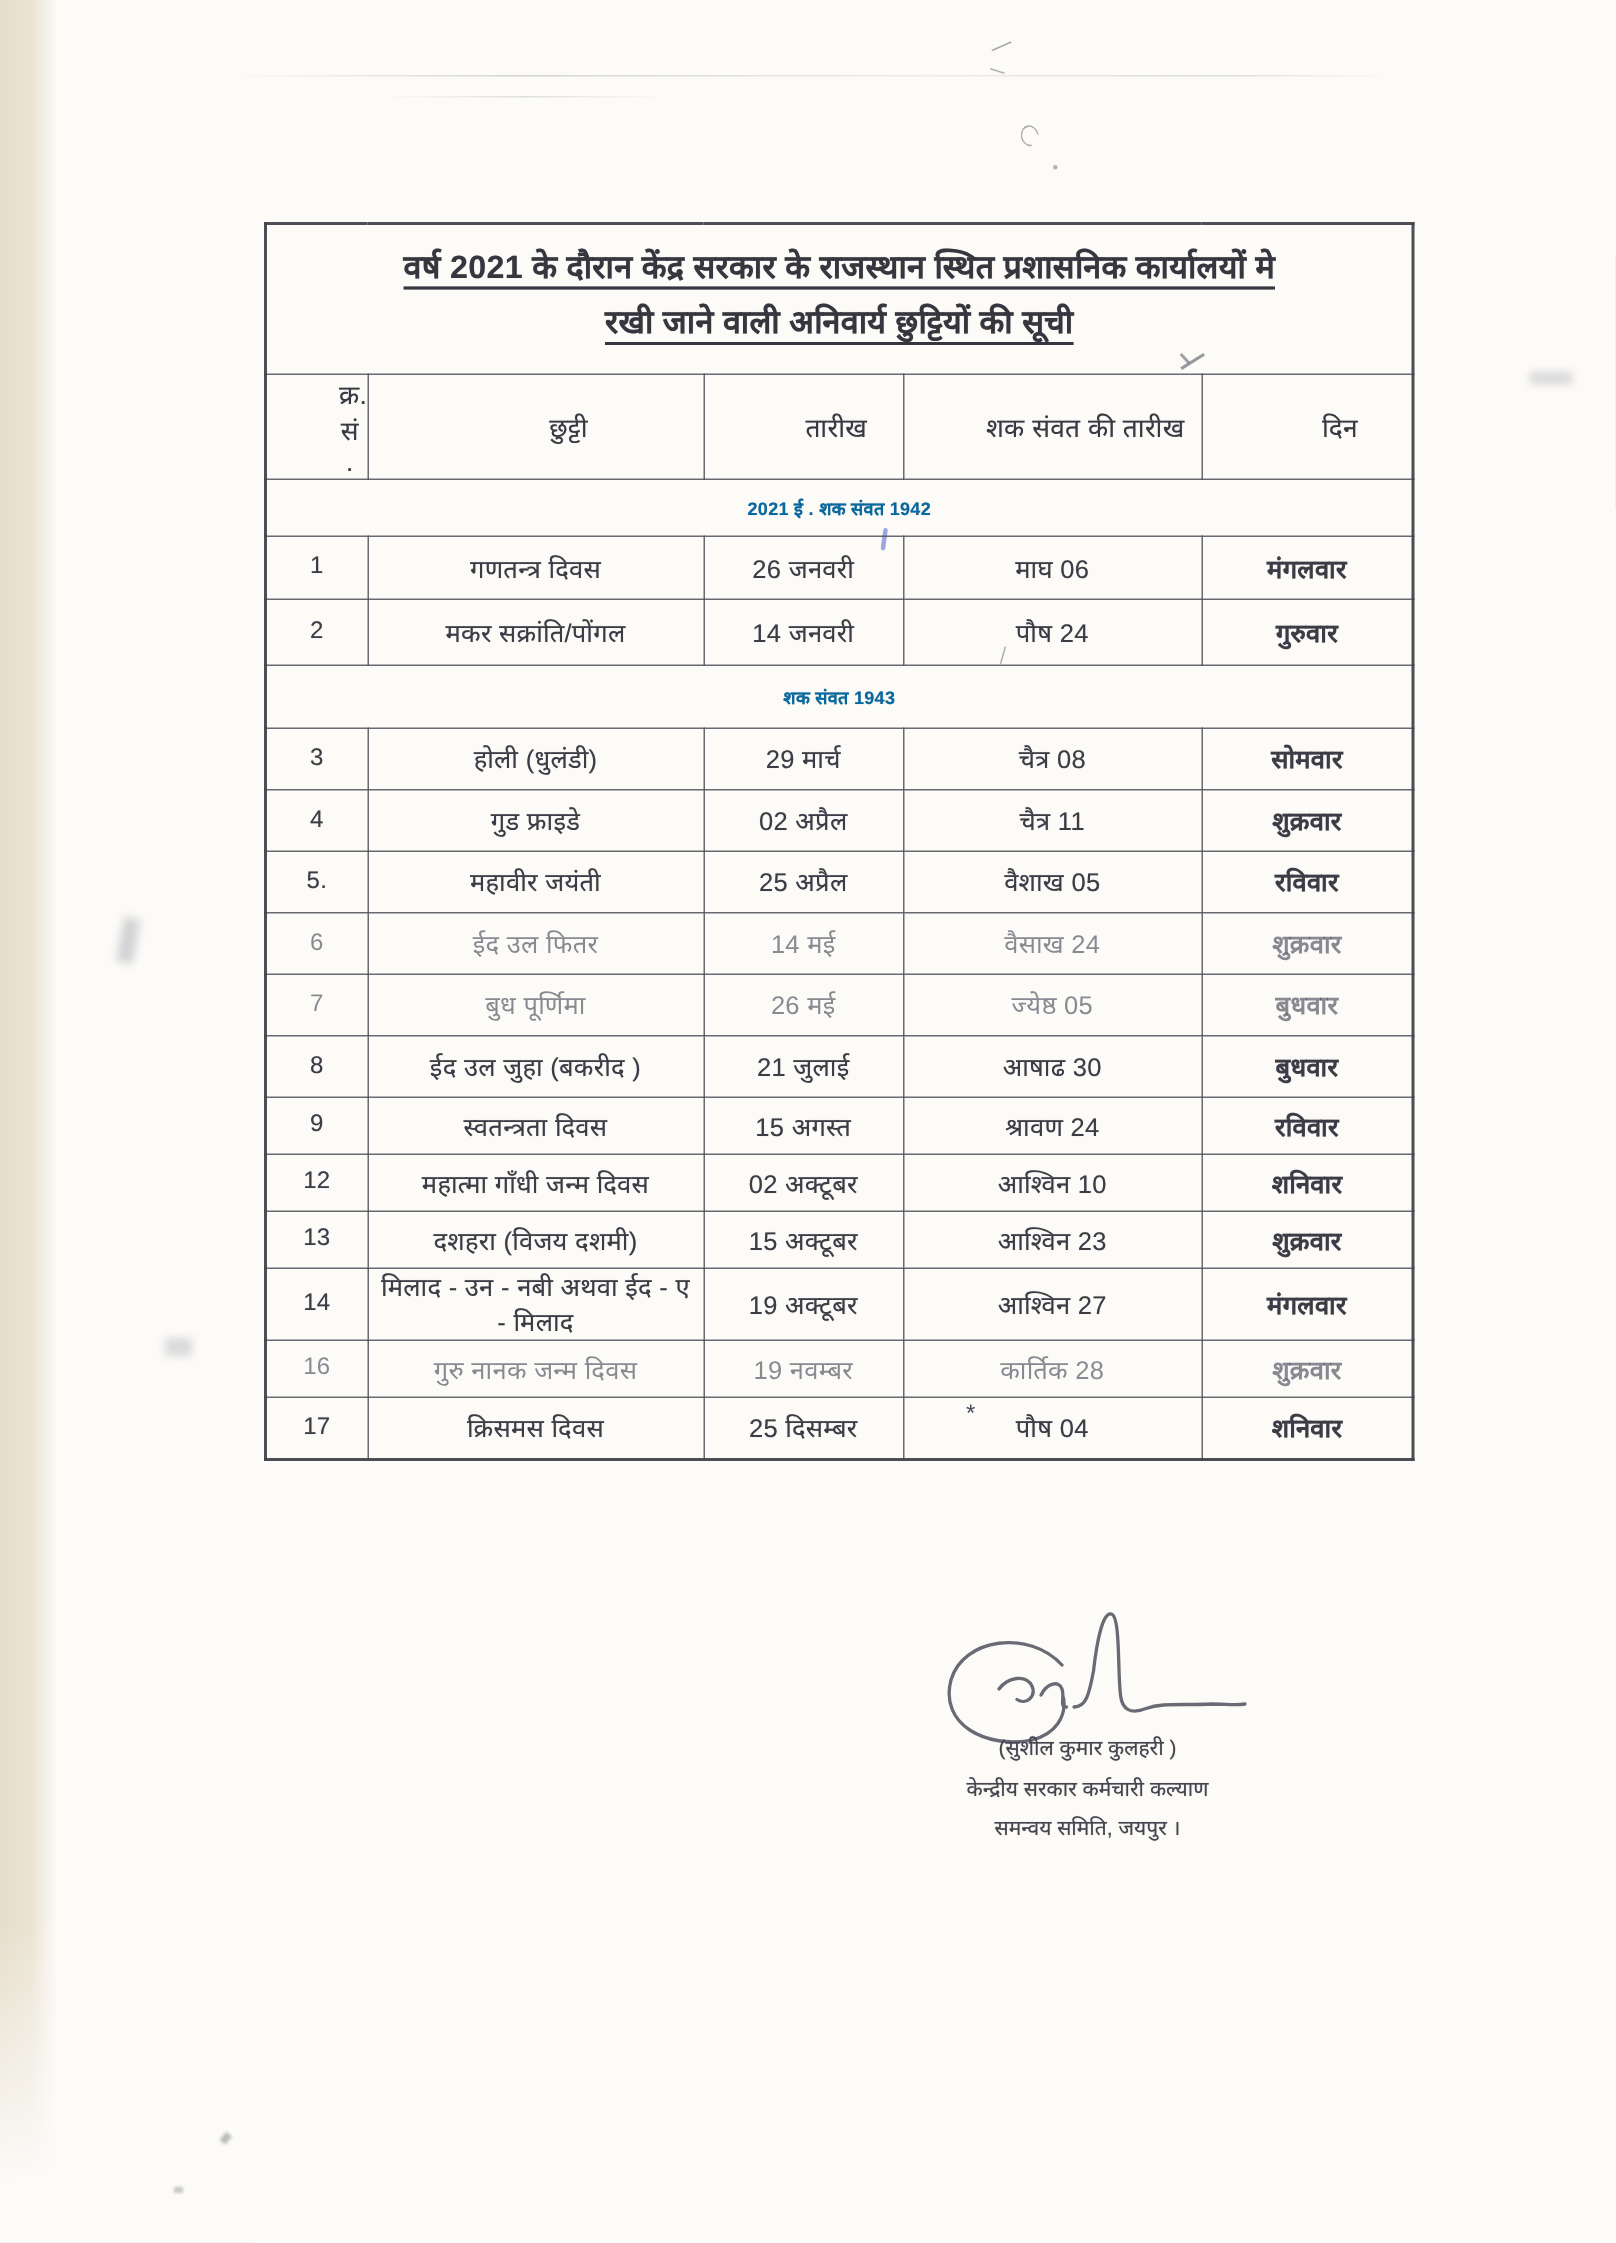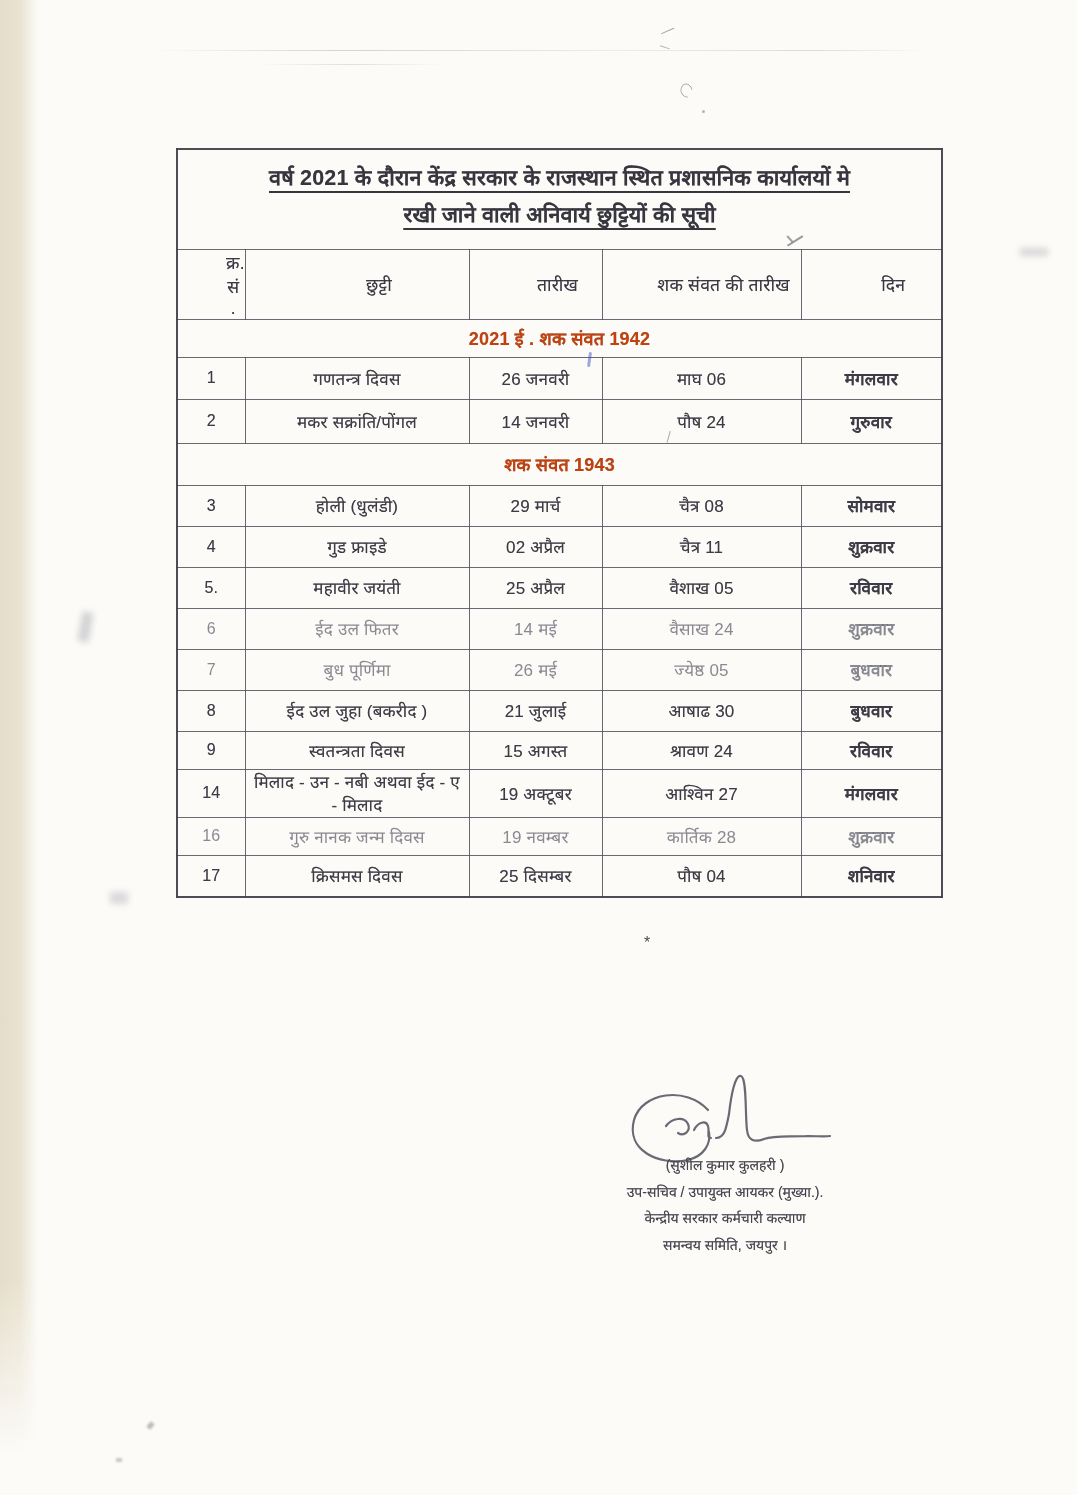--- a/index.html
+++ b/index.html
@@ -24,21 +24,21 @@
     border:1.4px solid rgba(80,78,88,0.85);
     text-align:center; vertical-align:middle;
     font-size:17px; padding:0 4px; letter-spacing:0.2px;
     text-shadow:0 0 0.5px rgba(60,60,70,0.45);
   }
   .title-row td { padding:10px 6px 14px;margin-left:40px; }
   .doc-title { font-weight:bold; font-size:21.5px; line-height:37px; color:#37363f; }
   .doc-title span { display:block; text-decoration:underline;
     text-decoration-thickness:1.6px; text-underline-offset:6px; }
   .head-row td { font-size:17.5px; color:#3a3943;padding-left:48px; }
-  .section-row td { font-weight:bold; font-size:18px; color:#c2410c; } 
+  .section-row td { font-weight:bold; font-size:12px; color:#0369a1; } 
   td.day { font-weight:600; }
   tr.faded td { color:rgba(78,78,92,0.66); text-shadow:none; }
   td.sno { font-size:16px; }
 
   
   .sig-svg { position:absolute; left:612px; top:1068px; }
   .sig-block {
     position:absolute; left:535px; top:1152px; width:380px;
     text-align:center; font-size:14px; line-height:26.5px;
     color:#46454f; text-shadow:0 0 0.6px rgba(70,70,80,0.5);
@@ -197,20 +197,34 @@
         <td>आषाढ 30</td>
         <td class="day">बुधवार</td>
       </tr>
       <tr style="height:38px">
         <td class="sno">9</td>
         <td>स्वतन्त्रता दिवस</td>
         <td>15 अगस्त</td>
         <td>श्रावण 24</td>
         <td class="day">रविवार</td>
       </tr>
+      <tr style="height:38px">
+        <td class="sno">12</td>
+        <td>महात्मा गाँधी जन्म दिवस</td>
+        <td>02 अक्टूबर</td>
+        <td>आश्विन 10</td>
+        <td class="day">शनिवार</td>
+      </tr>
+      <tr style="height:38px">
+        <td class="sno">13</td>
+        <td>दशहरा (विजय दशमी)</td>
+        <td>15 अक्टूबर</td>
+        <td>आश्विन 23</td>
+        <td class="day">शुक्रवार</td>
+      </tr>
       <tr style="height:48px">
         <td class="sno">14</td>
         <td>मिलाद - उन - नबी अथवा ईद - ए - मिलाद</td>
         <td>19 अक्टूबर</td>
         <td>आश्विन 27</td>
         <td class="day">मंगलवार</td>
       </tr>
       <tr class="faded" style="height:38px">
         <td class="sno">16</td>
         <td>गुरु नानक जन्म दिवस</td>
@@ -233,18 +247,17 @@
     <g fill="none" stroke="#4b4b58" stroke-width="2.2" stroke-linecap="round" opacity="0.82">
       <path d="M96,42 C74,18 30,24 22,52 C14,82 46,98 76,92 C92,88 99,76 97,64"></path>
       <path d="M54,58 C60,50 72,48 76,56 C79,63 72,69 66,65"></path>
       <path d="M82,62 C86,54 94,52 96,58 C98,64 94,70 99,70"></path>
       <path d="M104,70 C112,70 114,62 117,46 C119,28 123,6 129,8 C135,10 133,46 135,62 C136,72 142,75 152,71 C163,67 175,69 196,68 C205,68 212,69 218,68"></path>
     </g>
   </svg>
 
   <div class="sig-block">
     <div>(सुशील कुमार कुलहरी )</div>
-    <div>उप-सचिव / उपायुक्त आयकर (मुख्या.).</div>
     <div>केन्द्रीय सरकार कर्मचारी कल्याण</div>
     <div>समन्वय समिति, जयपुर ।</div>
   </div>
 
 </div>
 
 </body></html>

